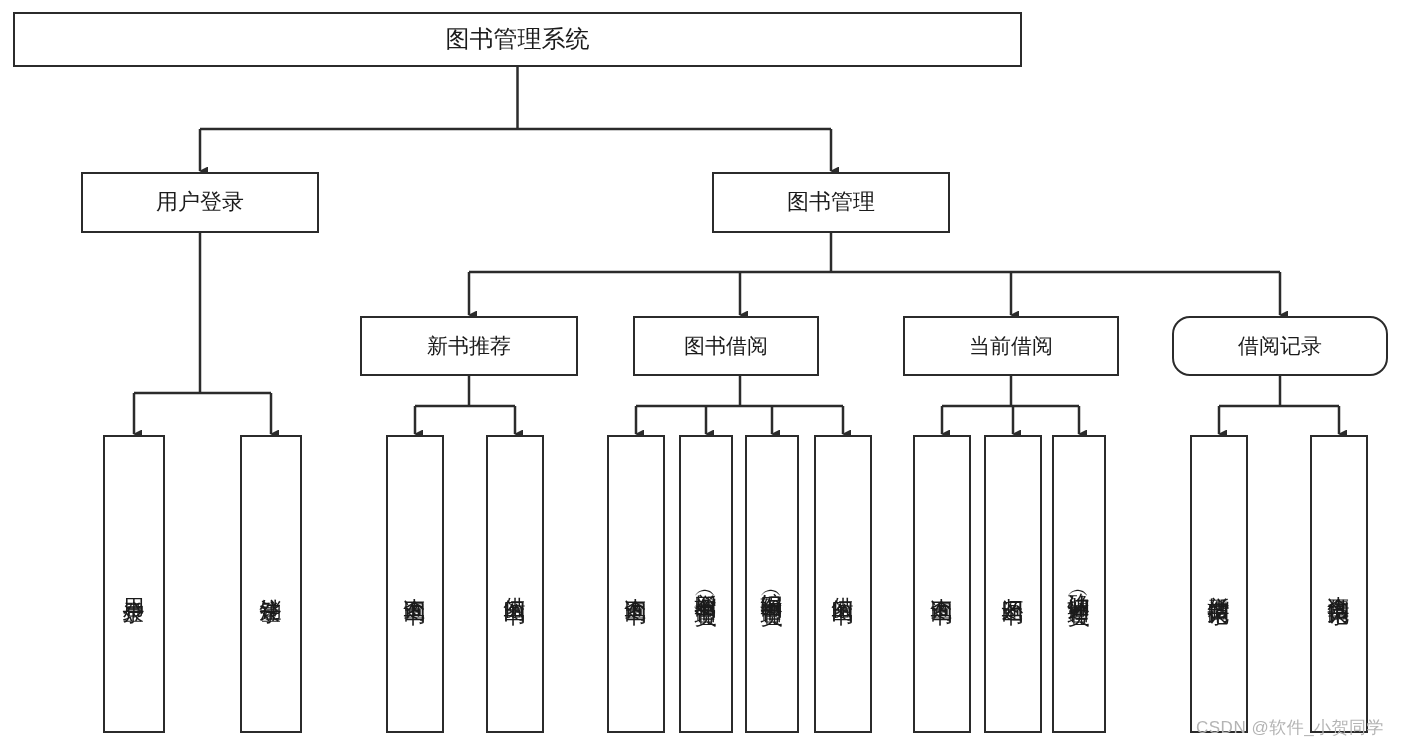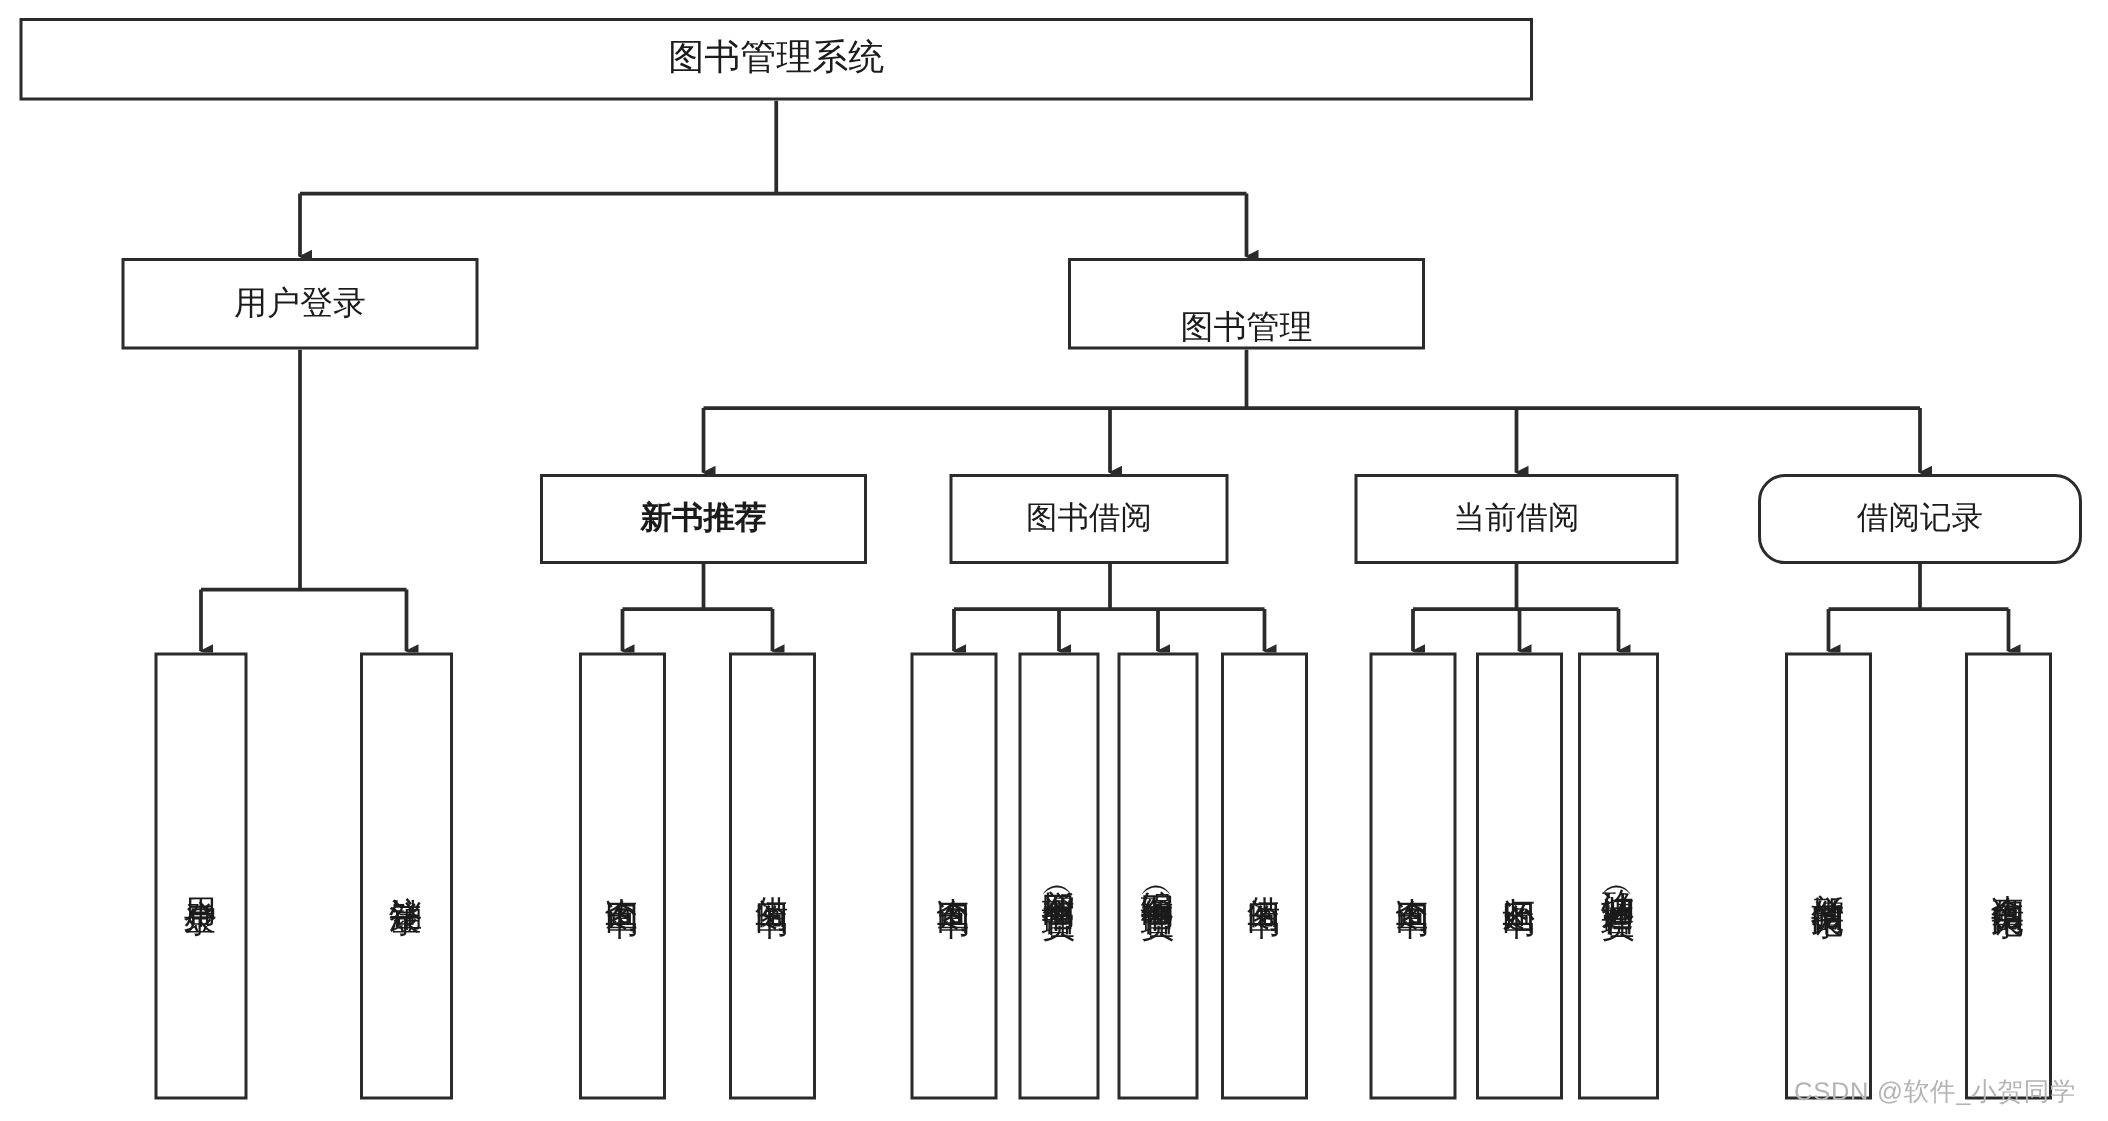--- a/index.html
+++ b/index.html
@@ -112,25 +112,25 @@
       </g>
   </svg>
 
   <div id="node-layer">
       <div class="node-box level-root horizontal" style="left: 13px; top: 12px; width: 1009px; height: 55px; border-color: rgb(43, 43, 43); background: rgb(255, 255, 255);">
         <span class="node-label" style="color: rgb(27, 27, 27);">图书管理系统</span>
       </div>
       <div class="node-box level-1 horizontal" style="left: 81px; top: 172px; width: 238px; height: 61px; border-color: rgb(43, 43, 43); background: rgb(255, 255, 255);">
         <span class="node-label" style="color: rgb(27, 27, 27);">用户登录</span>
       </div>
-      <div class="node-box level-1 horizontal" style="left: 712px; top: 172px; width: 238px; height: 61px; border-color: rgb(43, 43, 43); background: rgb(255, 255, 255); align-items: flex-end;">
+      <div class="node-box level-1 horizontal" style="left: 712px; top: 172px; width: 238px; height: 61px; border-color: rgb(43, 43, 43); background: rgb(255, 255, 255);">
         <span class="node-label" style="color: rgb(27, 27, 27);">图书管理</span>
       </div>
       <div class="node-box level-2 horizontal" style="left: 360px; top: 316px; width: 218px; height: 60px; border-color: rgb(43, 43, 43); background: rgb(255, 255, 255);">
-        <span class="node-label" style="color: rgb(27, 27, 27); font-weight: bold;">新书推荐</span>
+        <span class="node-label" style="color: rgb(27, 27, 27);">新书推荐</span>
       </div>
       <div class="node-box level-2 horizontal" style="left: 633px; top: 316px; width: 186px; height: 60px; border-color: rgb(43, 43, 43); background: rgb(255, 255, 255);">
         <span class="node-label" style="color: rgb(27, 27, 27);">图书借阅</span>
       </div>
       <div class="node-box level-2 horizontal" style="left: 903px; top: 316px; width: 216px; height: 60px; border-color: rgb(43, 43, 43); background: rgb(255, 255, 255); justify-content: center;">
         <span class="node-label" style="color: rgb(27, 27, 27);">当前借阅</span>
       </div>
       <div class="node-box level-2 horizontal" style="left: 1172px; top: 316px; width: 216px; height: 60px; border-color: rgb(43, 43, 43); background: rgb(255, 255, 255); border-radius: 18px;">
         <span class="node-label" style="color: rgb(27, 27, 27);">借阅记录</span>
       </div>

